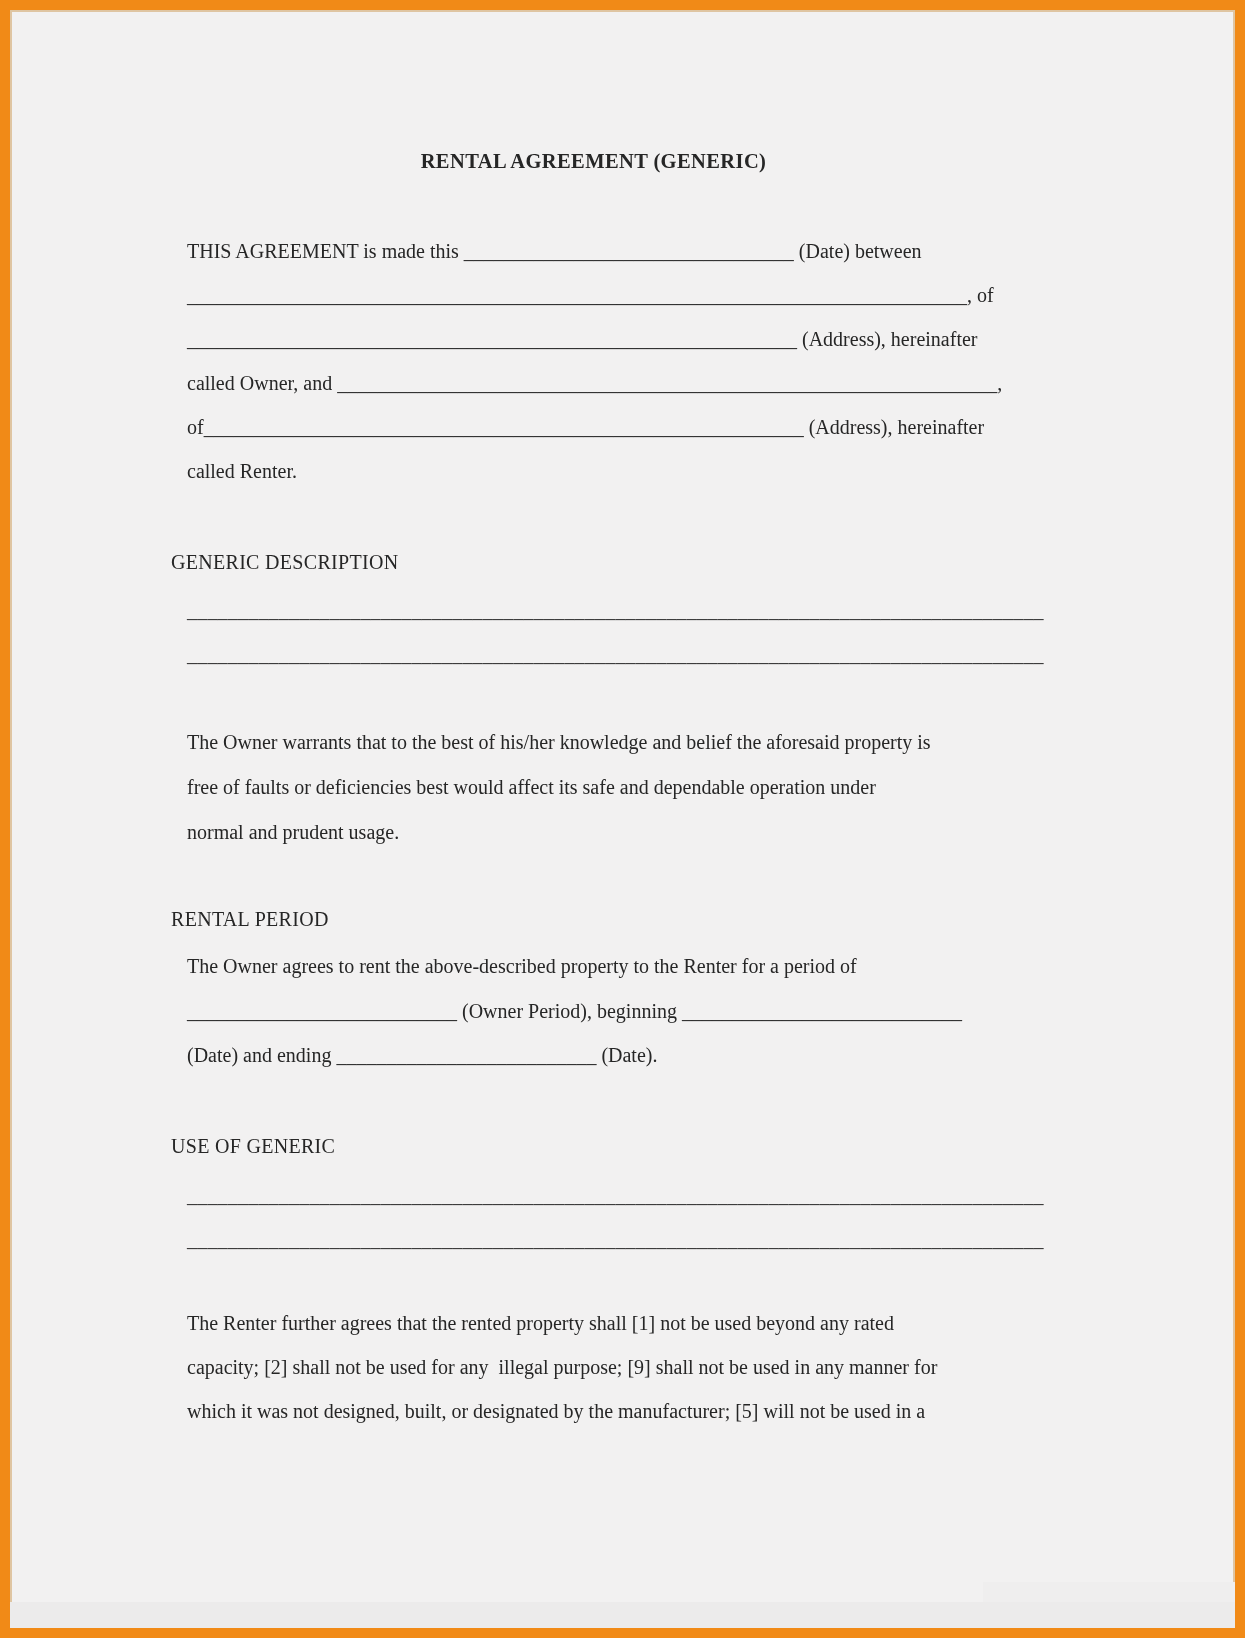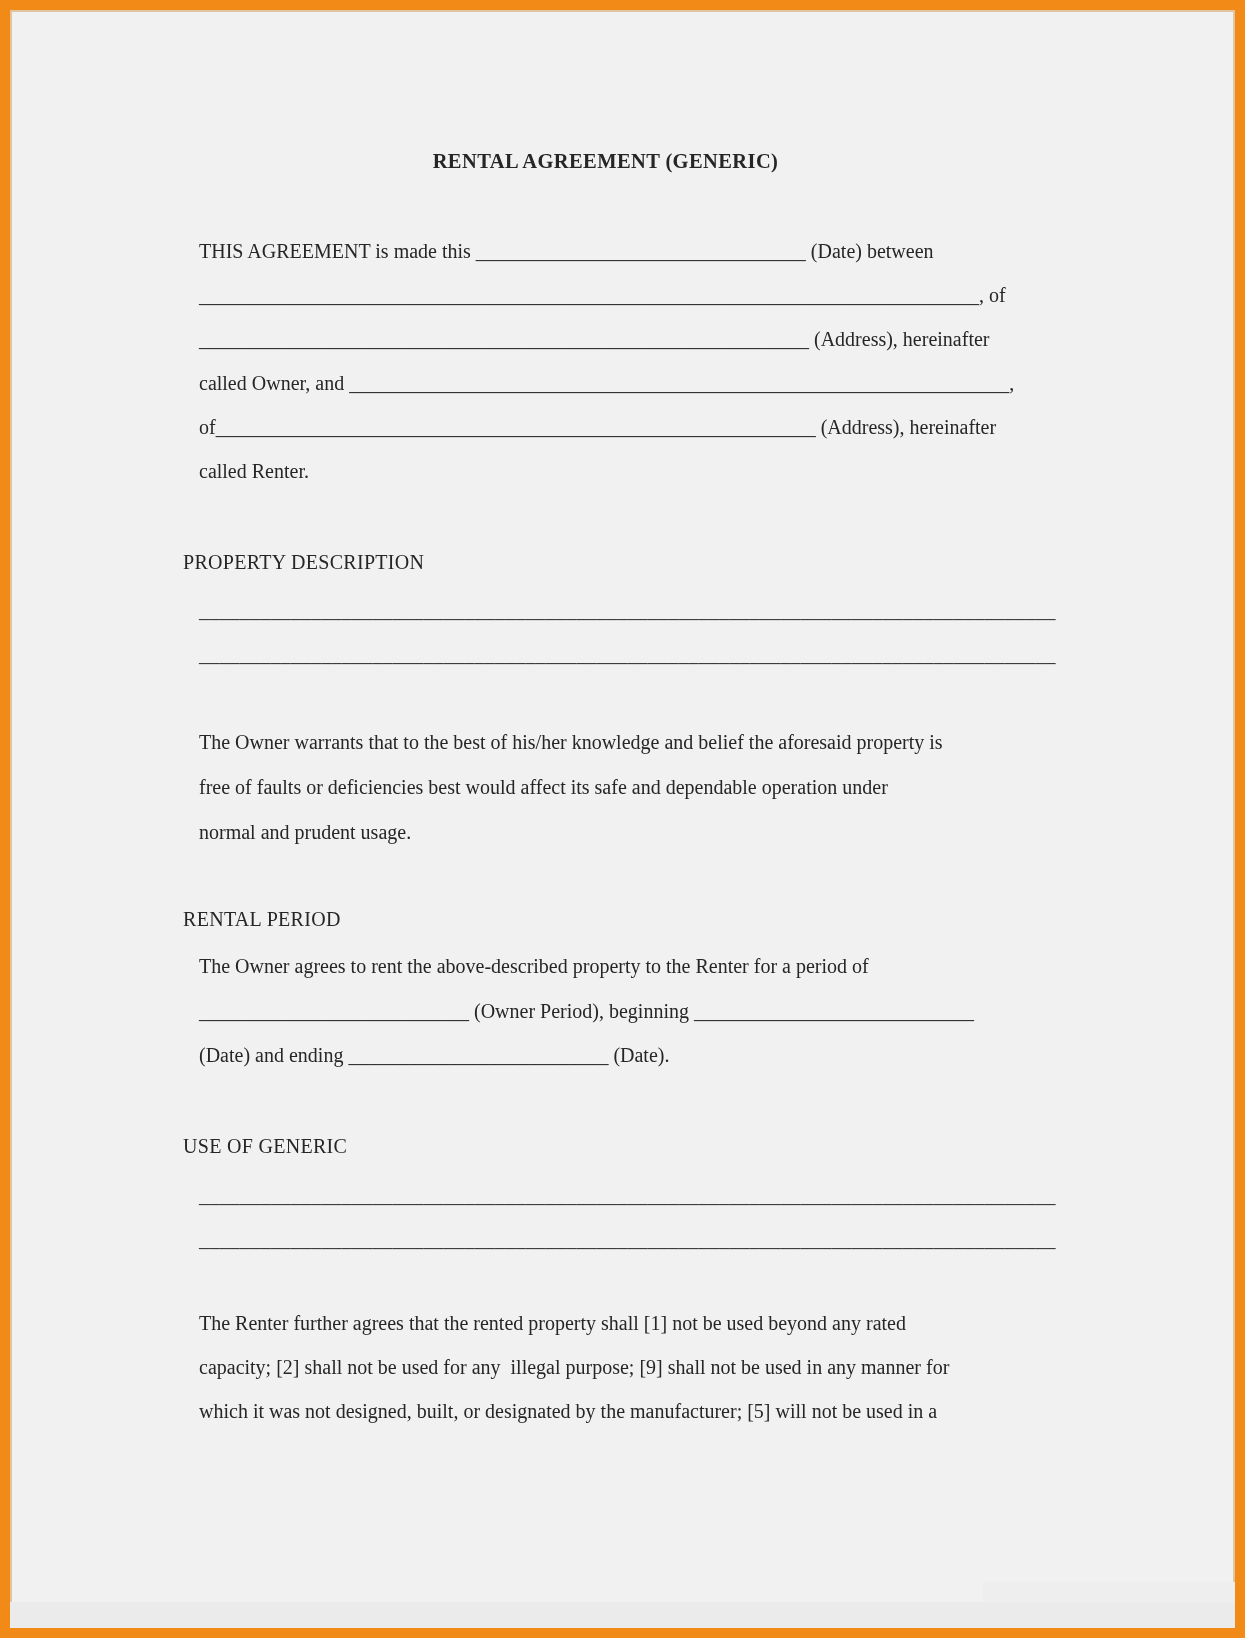--- a/index.html
+++ b/index.html
@@ -21,21 +21,21 @@
   
   .page::before {
     content: "";
     position: absolute;
     left: 0; top: 0; right: 0; bottom: 0;
     box-shadow: inset 0 0 0 2px rgba(190, 115, 15, 0.35);
     pointer-events: none;
   }
   .doc {
     position: absolute;
-    left: 173px;
+    left: 161px;
     top: 0;
     width: 845px;
   }
   .doc-title {
     margin: 129px 0 0 0;
     font-size: 20.5px;
     font-weight: bold;
     letter-spacing: 0.4px;
     line-height: 44px;
     text-align: center;
@@ -100,21 +100,21 @@
 
     <div class="para opening">
       <div class="line">THIS AGREEMENT is made this _________________________________ (Date) between</div>
       <div class="line">______________________________________________________________________________, of</div>
       <div class="line">_____________________________________________________________ (Address), hereinafter</div>
       <div class="line">called Owner, and __________________________________________________________________,</div>
       <div class="line">of____________________________________________________________ (Address), hereinafter</div>
       <div class="line">called Renter.</div>
     </div>
 
-    <h2 class="section-heading heading-pd">PROPERTY DESCRIPTION</h2>
+    <h2 class="section-heading heading-pd">GENERIC DESCRIPTION</h2>
 
     <div class="para blanks-pd">
       <div class="blank-line">____________________________________________________________________________________</div>
       <div class="blank-line">____________________________________________________________________________________</div>
     </div>
 
     <div class="para warranty">
       <div class="line">The Owner warrants that to the best of his/her knowledge and belief the aforesaid property is</div>
       <div class="line">free of faults or deficiencies best would affect its safe and dependable operation under</div>
       <div class="line">normal and prudent usage.</div>

